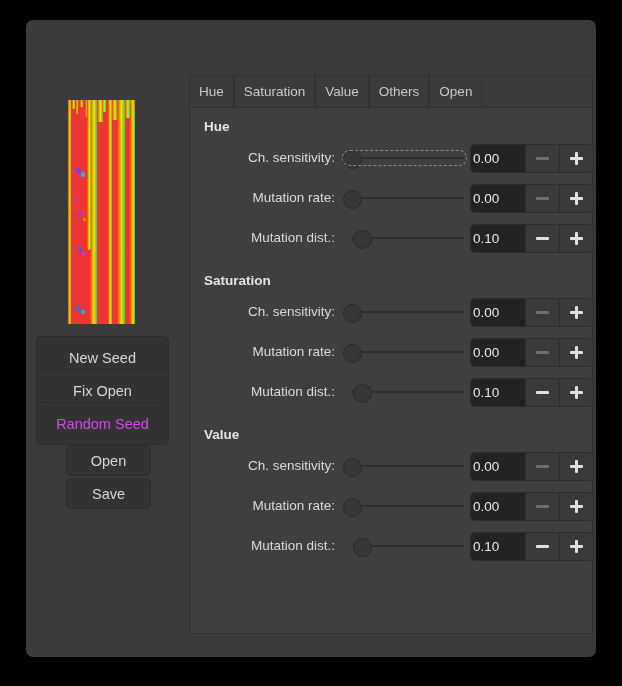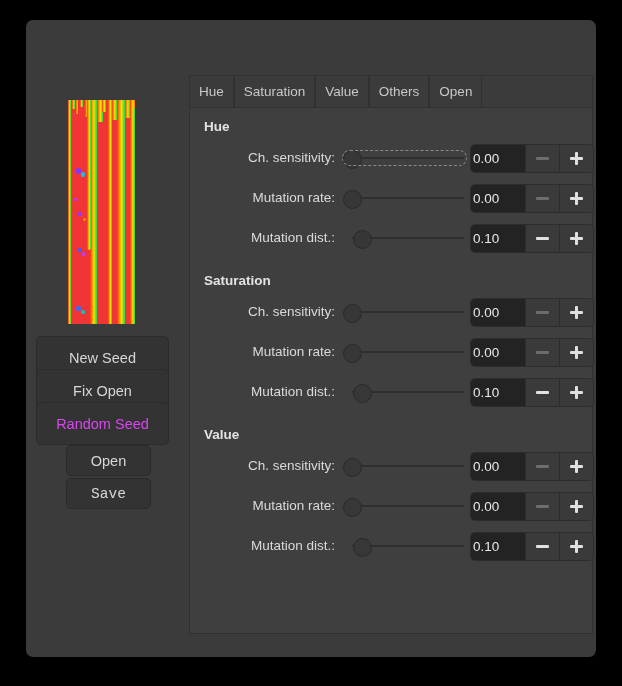--- a/index.html
+++ b/index.html
@@ -143,21 +143,21 @@
     cursor: default;
   }
 
   .side-btn-narrow {
     position: absolute;
     left: 40px;
     width: 85px;
     height: 31px;
   }
   #open-button { top: 374px; }
-  #save-button { top: 407px; font-family: Liberation Mono, monospace; }
+  #save-button { top: 407px; }
 
   
   .notebook {
     position: absolute;
     left: 163px;
     top: 0;
     width: 409px;
     height: 586px;
   }
   .tabrow {

